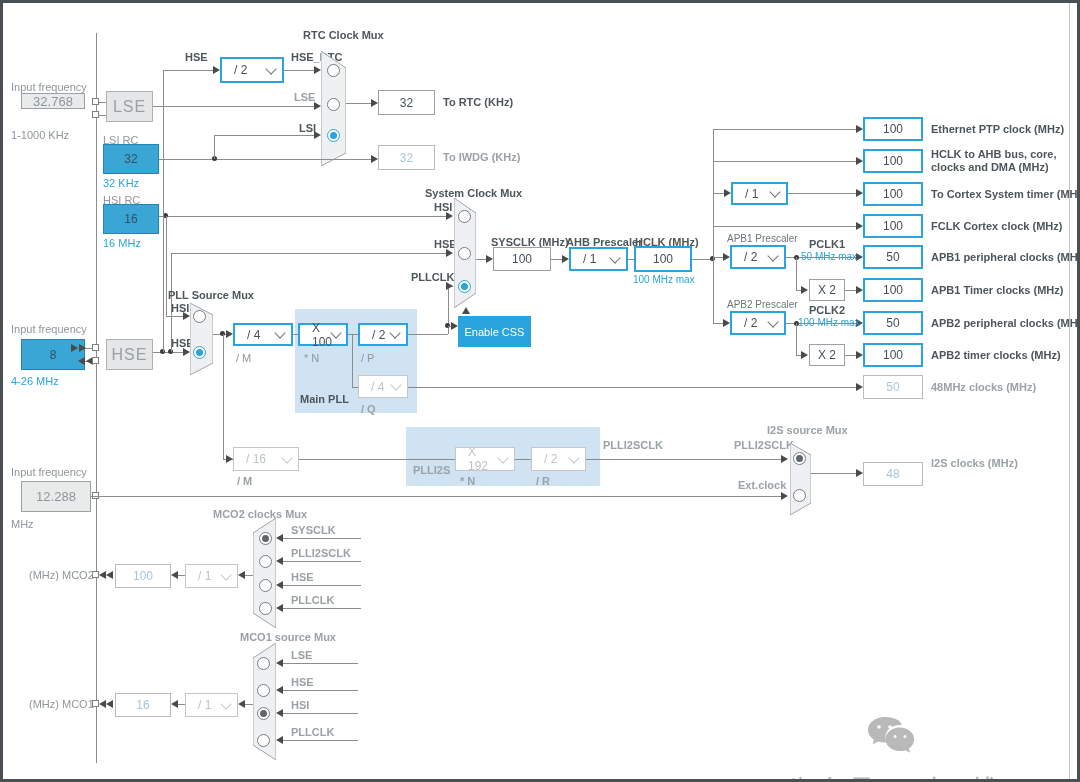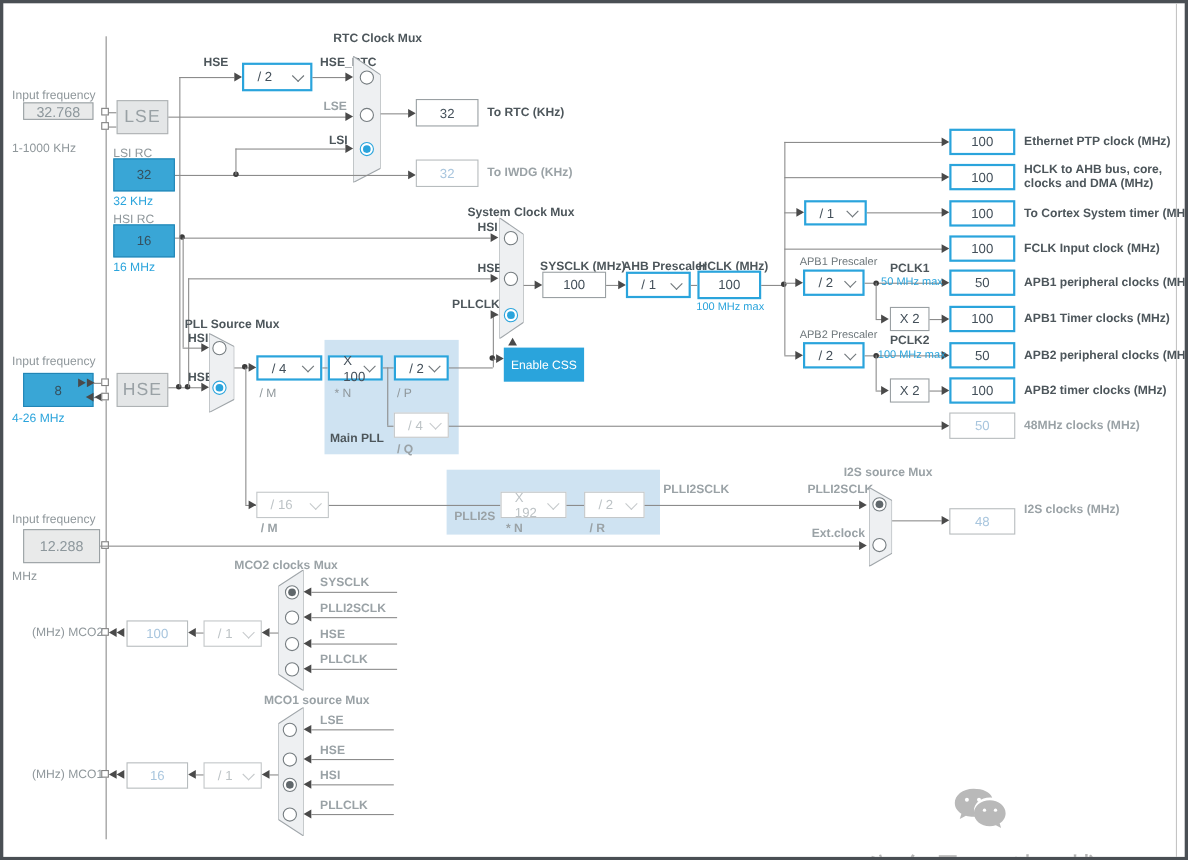--- a/index.html
+++ b/index.html
@@ -230,21 +230,21 @@
       <i class="ch"></i>
     </div>
   <i class="w h" style="left:785px;top:190px;width:73px"></i>
   <i class="ar" style="left:853px;top:186px"></i>
   <div class="box bb" style="left:860px;top:179px;width:60px;height:24px">100</div>
   <span class="lbl b" style="left:928px;top:185px">To Cortex System timer (MHz)</span>
 
   <i class="w h" style="left:710px;top:223px;width:148px"></i>
   <i class="ar" style="left:853px;top:219px"></i>
   <div class="box bb" style="left:860px;top:211px;width:60px;height:24px">100</div>
-  <span class="lbl b" style="left:928px;top:217px">FCLK Input clock (MHz)</span>
+  <span class="lbl b" style="left:928px;top:217px">FCLK Cortex clock (MHz)</span>
 
   <span class="lbl s10" style="left:724px;top:230px;color:#6d767a">APB1 Prescaler</span>
   <i class="w h" style="left:710px;top:254px;width:15px"></i>
   <i class="ar" style="left:720px;top:250px"></i>
   <div class="dd" style="left:727px;top:242px;width:56px;height:24px">
       <span>/ 2</span>
       <i class="ch"></i>
     </div>
   <i class="w h" style="left:783px;top:254px;width:75px"></i>
   <i class="ar" style="left:853px;top:250px"></i>

